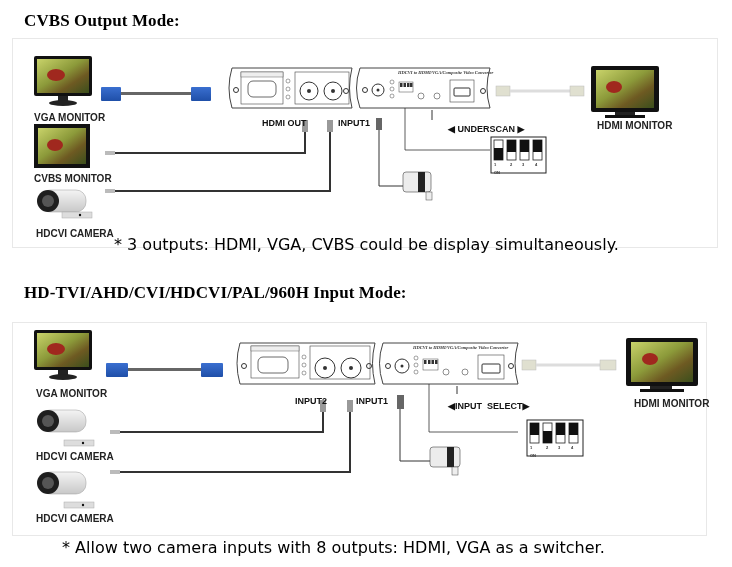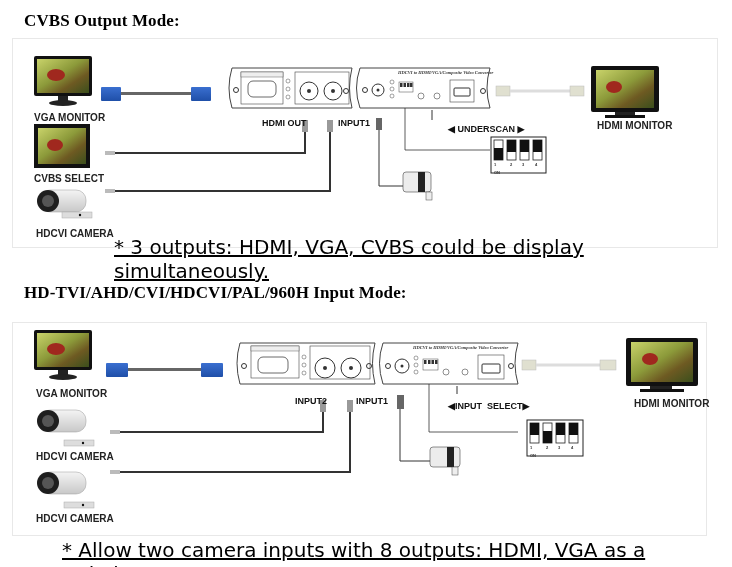--- a/index.html
+++ b/index.html
@@ -1,18 +1,18 @@
 <!DOCTYPE html>
 <html><head>
 <meta charset="utf-8">
 <style>
   html, body { margin:0; padding:0; background:#ffffff; }
   body { width:732px; height:567px; position:relative; overflow:hidden; font-family:"DejaVu Sans", sans-serif; color:#000; }
   .heading { position:absolute; font-family:Liberation Serif, serif; font-weight:bold; font-size:17px; letter-spacing:0.1px; }
-  .note { position:absolute; font-family:"DejaVu Sans", sans-serif; font-size:20px;text-decoration:underline; }
+  .note { position:absolute; font-family:"DejaVu Sans", sans-serif; font-size:16px; }
   .lbl { position:absolute; font-family:"Liberation Sans", sans-serif; font-weight:bold; font-size:10px; color:#222; white-space:nowrap;text-align:center; }
   .lbl-big { position:absolute; font-family:"Liberation Sans", sans-serif; font-weight:bold; font-size:9px; color:#111; white-space:nowrap; }
   svg { position:absolute; left:0; top:0; }
   .panel-frame { position:absolute; border:1px solid #e8e8e8; }
   .tiny { font-family:"Liberation Serif", serif; font-style:italic; font-weight:bold; font-size:4.5px; fill:#333; }
   .tiny2 { font-family:"Liberation Sans", sans-serif; font-weight:bold; font-size:4px; fill:#333; }
 </style>
 </head>
 <body>
 
@@ -274,21 +274,21 @@
   <g>
     <rect x="626" y="338" width="72" height="48" fill="#111" rx="2"></rect>
     <rect x="631" y="342" width="62" height="40" fill="url(#scr)"></rect>
     <ellipse cx="650" cy="359" rx="8" ry="6" fill="#a0281e"></ellipse>
     <rect x="650" y="386" width="22" height="3" fill="#222"></rect>
     <rect x="640" y="389" width="44" height="3" fill="#111"></rect>
   </g>
 </svg>
 
 <div class="lbl" style="left:34px;top:112px;">VGA MONITOR</div>
-<div class="lbl" style="left:34px;top:173px;">CVBS SELECT</div>
+<div class="lbl" style="left:34px;top:173px;">CVBS MONITOR</div>
 <div class="lbl" style="left:36px;top:228px;">HDCVI CAMERA</div>
 <div class="lbl-big" style="left:262px;top:118px;">HDMI OUT</div>
 <div class="lbl-big" style="left:338px;top:118px;">INPUT1</div>
 <div class="lbl-big" style="left:408px;top:124px;margin-left:40px;">◀ <span>UNDERSCAN</span> ▶</div>
 <div class="lbl" style="left:597px;top:120px;">HDMI MONITOR</div>
 
 <div class="note" style="left:114px;top:235px;">* 3 outputs: HDMI, VGA, CVBS could be display simultaneously.</div>
 
 <div class="heading" style="left:24px;top:283px;">HD-TVI/AHD/CVI/HDCVI/PAL/960H Input Mode:</div>
 <div class="panel-frame" style="left:12px;top:322px;width:693px;height:212px;"></div>

